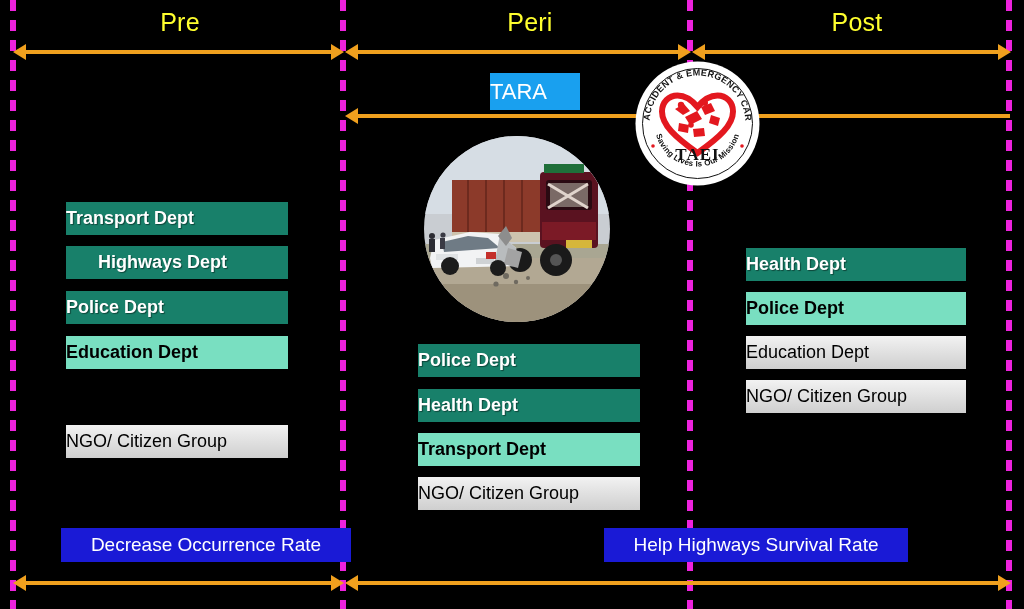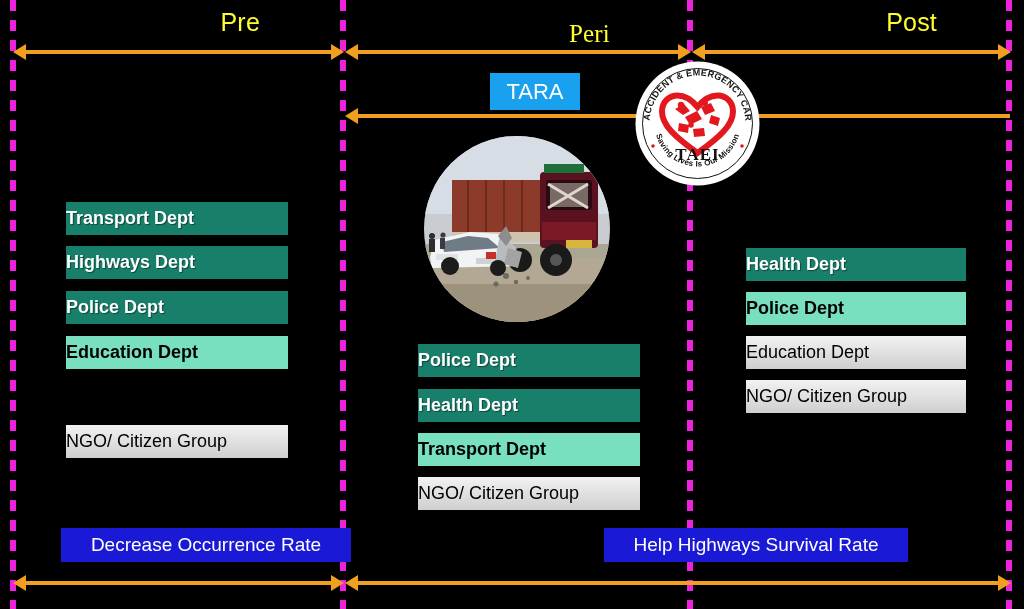--- a/index.html
+++ b/index.html
@@ -28,21 +28,21 @@
     background-size: 6px 20px;
     background-repeat: repeat-y;
   }
 
   
   .phase-title {
     position: absolute;
     color: #ffff2e;
     font-size: 25px;
     font-weight: 400;
-    text-align: right;
+    text-align: center;
     letter-spacing: .2px;
     white-space: nowrap;
   }
 
   
   .arrow-line {
     position: absolute;
     height: 4px;
     background: #f0a01e;
   }
@@ -86,21 +86,21 @@
 
   
   #tara-tag {
     position: absolute;
     left: 490px; top: 73px;
     width: 90px; height: 37px;
     line-height: 37px;
     background: #19a0ef;
     color: #ffffff;
     font-size: 22px;
-    text-align: center;
+    text-align: left;
   }
 
   
   .banner {
     position: absolute;
     height: 34px;
     line-height: 34px;
     background: #1a1ad6;
     color: #ffffff;
     font-size: 19px;
@@ -131,21 +131,21 @@
 <body>
 
 <div id="stage">
 
   <div class="divider" style="left:10px"></div>
   <div class="divider" style="left:340px"></div>
   <div class="divider" style="left:687px"></div>
   <div class="divider" style="left:1006px"></div>
 
   <div class="phase-title" style="left:100px; top:8px; width:160px;">Pre</div>
-  <div class="phase-title" style="left:450px; top:20px; width:160px;font-family:Liberation Serif, serif;">Peri</div>
+  <div class="phase-title" style="left:450px; top:8px; width:160px;">Peri</div>
   <div class="phase-title" style="left:777px; top:8px; width:160px;">Post</div>
 
   <div class="arrow-head left" style="left:13px;  top:44px;"></div>
   <div class="arrow-line" style="left:25px;  top:50px; width:312px;"></div>
   <div class="arrow-head right" style="left:331px; top:44px;"></div>
 
   <div class="arrow-head left" style="left:345px; top:44px;"></div>
   <div class="arrow-line" style="left:357px; top:50px; width:327px;"></div>
   <div class="arrow-head right" style="left:678px; top:44px;"></div>
 
@@ -244,21 +244,21 @@
       <circle cx="74" cy="132" r="8" fill="#1c1c1c"></circle>
 
       <circle cx="8" cy="100" r="3" fill="#2c2c33"></circle>
       <rect x="5" y="103" width="6" height="13" fill="#2c2c33"></rect>
       <circle cx="19" cy="99" r="2.6" fill="#3a3a44"></circle>
       <rect x="16" y="102" width="5" height="11" fill="#3a3a44"></rect>
     </svg>
   </div>
 
   <div class="dept-box dark" style="left:66px; top:202px; width:222px;">Transport Dept</div>
-  <div class="dept-box dark" style="left:66px; top:246px; width:222px;">Highways Dept</div>
+  <div class="dept-box dark" style="left:66px; top:246px; width:222px;padding-left:32px;">Highways Dept</div>
   <div class="dept-box dark" style="left:66px; top:291px; width:222px;">Police Dept</div>
   <div class="dept-box light" style="left:66px; top:336px; width:222px;">Education Dept</div>
   <div class="dept-box grey" style="left:66px; top:425px; width:222px;">NGO/ Citizen Group</div>
 
   <div class="dept-box dark" style="left:418px; top:344px; width:222px;">Police Dept</div>
   <div class="dept-box dark" style="left:418px; top:389px; width:222px;">Health Dept</div>
   <div class="dept-box light" style="left:418px; top:433px; width:222px;">Transport Dept</div>
   <div class="dept-box grey" style="left:418px; top:477px; width:222px;">NGO/ Citizen Group</div>
 
   <div class="dept-box dark" style="left:746px; top:248px; width:220px;">Health Dept</div>

